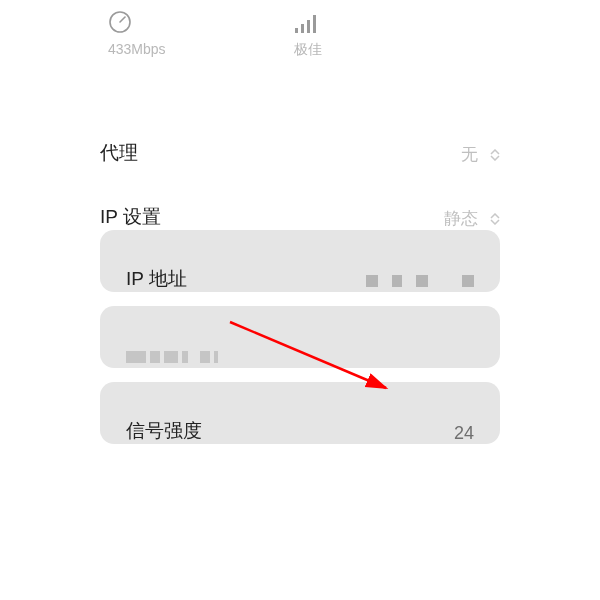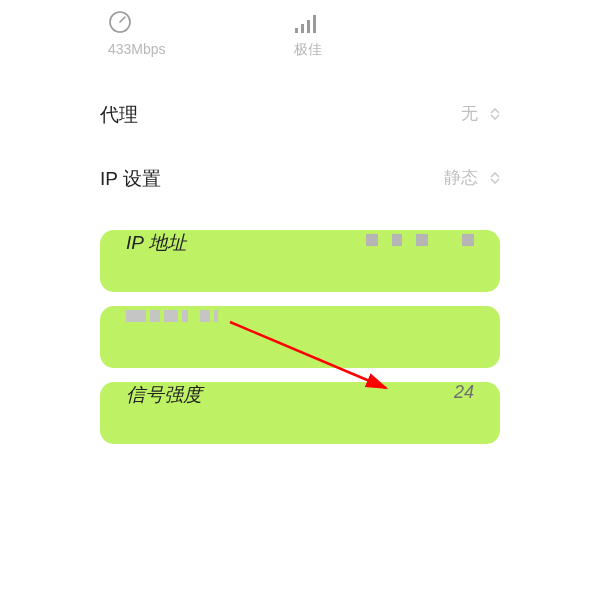--- a/index.html
+++ b/index.html
@@ -9,30 +9,30 @@
   .stats{display:flex;padding:6px 0 0 0;}
   .stat{padding:0 0 0 0;}
   .stat.left{margin-left:108px;width:186px;}
   .stat.right{margin-left:0;}
   .icon{height:28px;display:flex;align-items:flex-end;margin-bottom:6px;}
   .stat-title{font-size:19px;color:#222;line-height:1.3;margin-bottom:4px;font-weight:400;}
   .stat-val{font-size:14px;color:#b8b8b8;line-height:1.3;}
   .sec{margin-left:108px;margin-top:40px;}
   .sec .icon{margin-bottom:6px;}
   .list{margin-top:44px;padding:0 100px;}
-  .row{display:flex;align-items:flex-start;justify-content:space-between;
+  .row{display:flex;align-items:flex-end;justify-content:space-between;
     height:64px;}
   .row .label{font-size:19px;color:#222;}
   .row .value{display:flex;align-items:center;gap:8px;color:#bfbfbf;font-size:17px;}
   .updown{display:inline-flex;flex-direction:column;line-height:6px;margin-left:4px;}
   .updown svg{display:block;}
   .cards{padding:0 100px;margin-top:0;}
-  .card{background:#bef264;border-radius:14px;height:62px;
-    display:flex;align-items:flex-start;justify-content:space-between;
-    padding:0 26px;margin-bottom:14px;font-style:italic;}
+  .card{background:#e5e5e5;border-radius:14px;height:62px;
+    display:flex;align-items:flex-end;justify-content:space-between;
+    padding:0 26px;margin-bottom:14px;}
   .card .clabel{font-size:19px;color:#222;}
   .card .cval{font-size:18px;color:#6f6f6f;}
   .blur{display:inline-flex;gap:14px;align-items:center;}
   .blur span{display:inline-block;width:12px;height:12px;background:#b5b5b5;}
   .blur span.md{width:10px;height:12px;}
   .blur2{display:inline-flex;gap:4px;align-items:center;}
   .blur2 span{display:inline-block;height:12px;background:#c5c5c5;}
   .arrow{position:absolute;pointer-events:none;}
 </style>
 </head>

